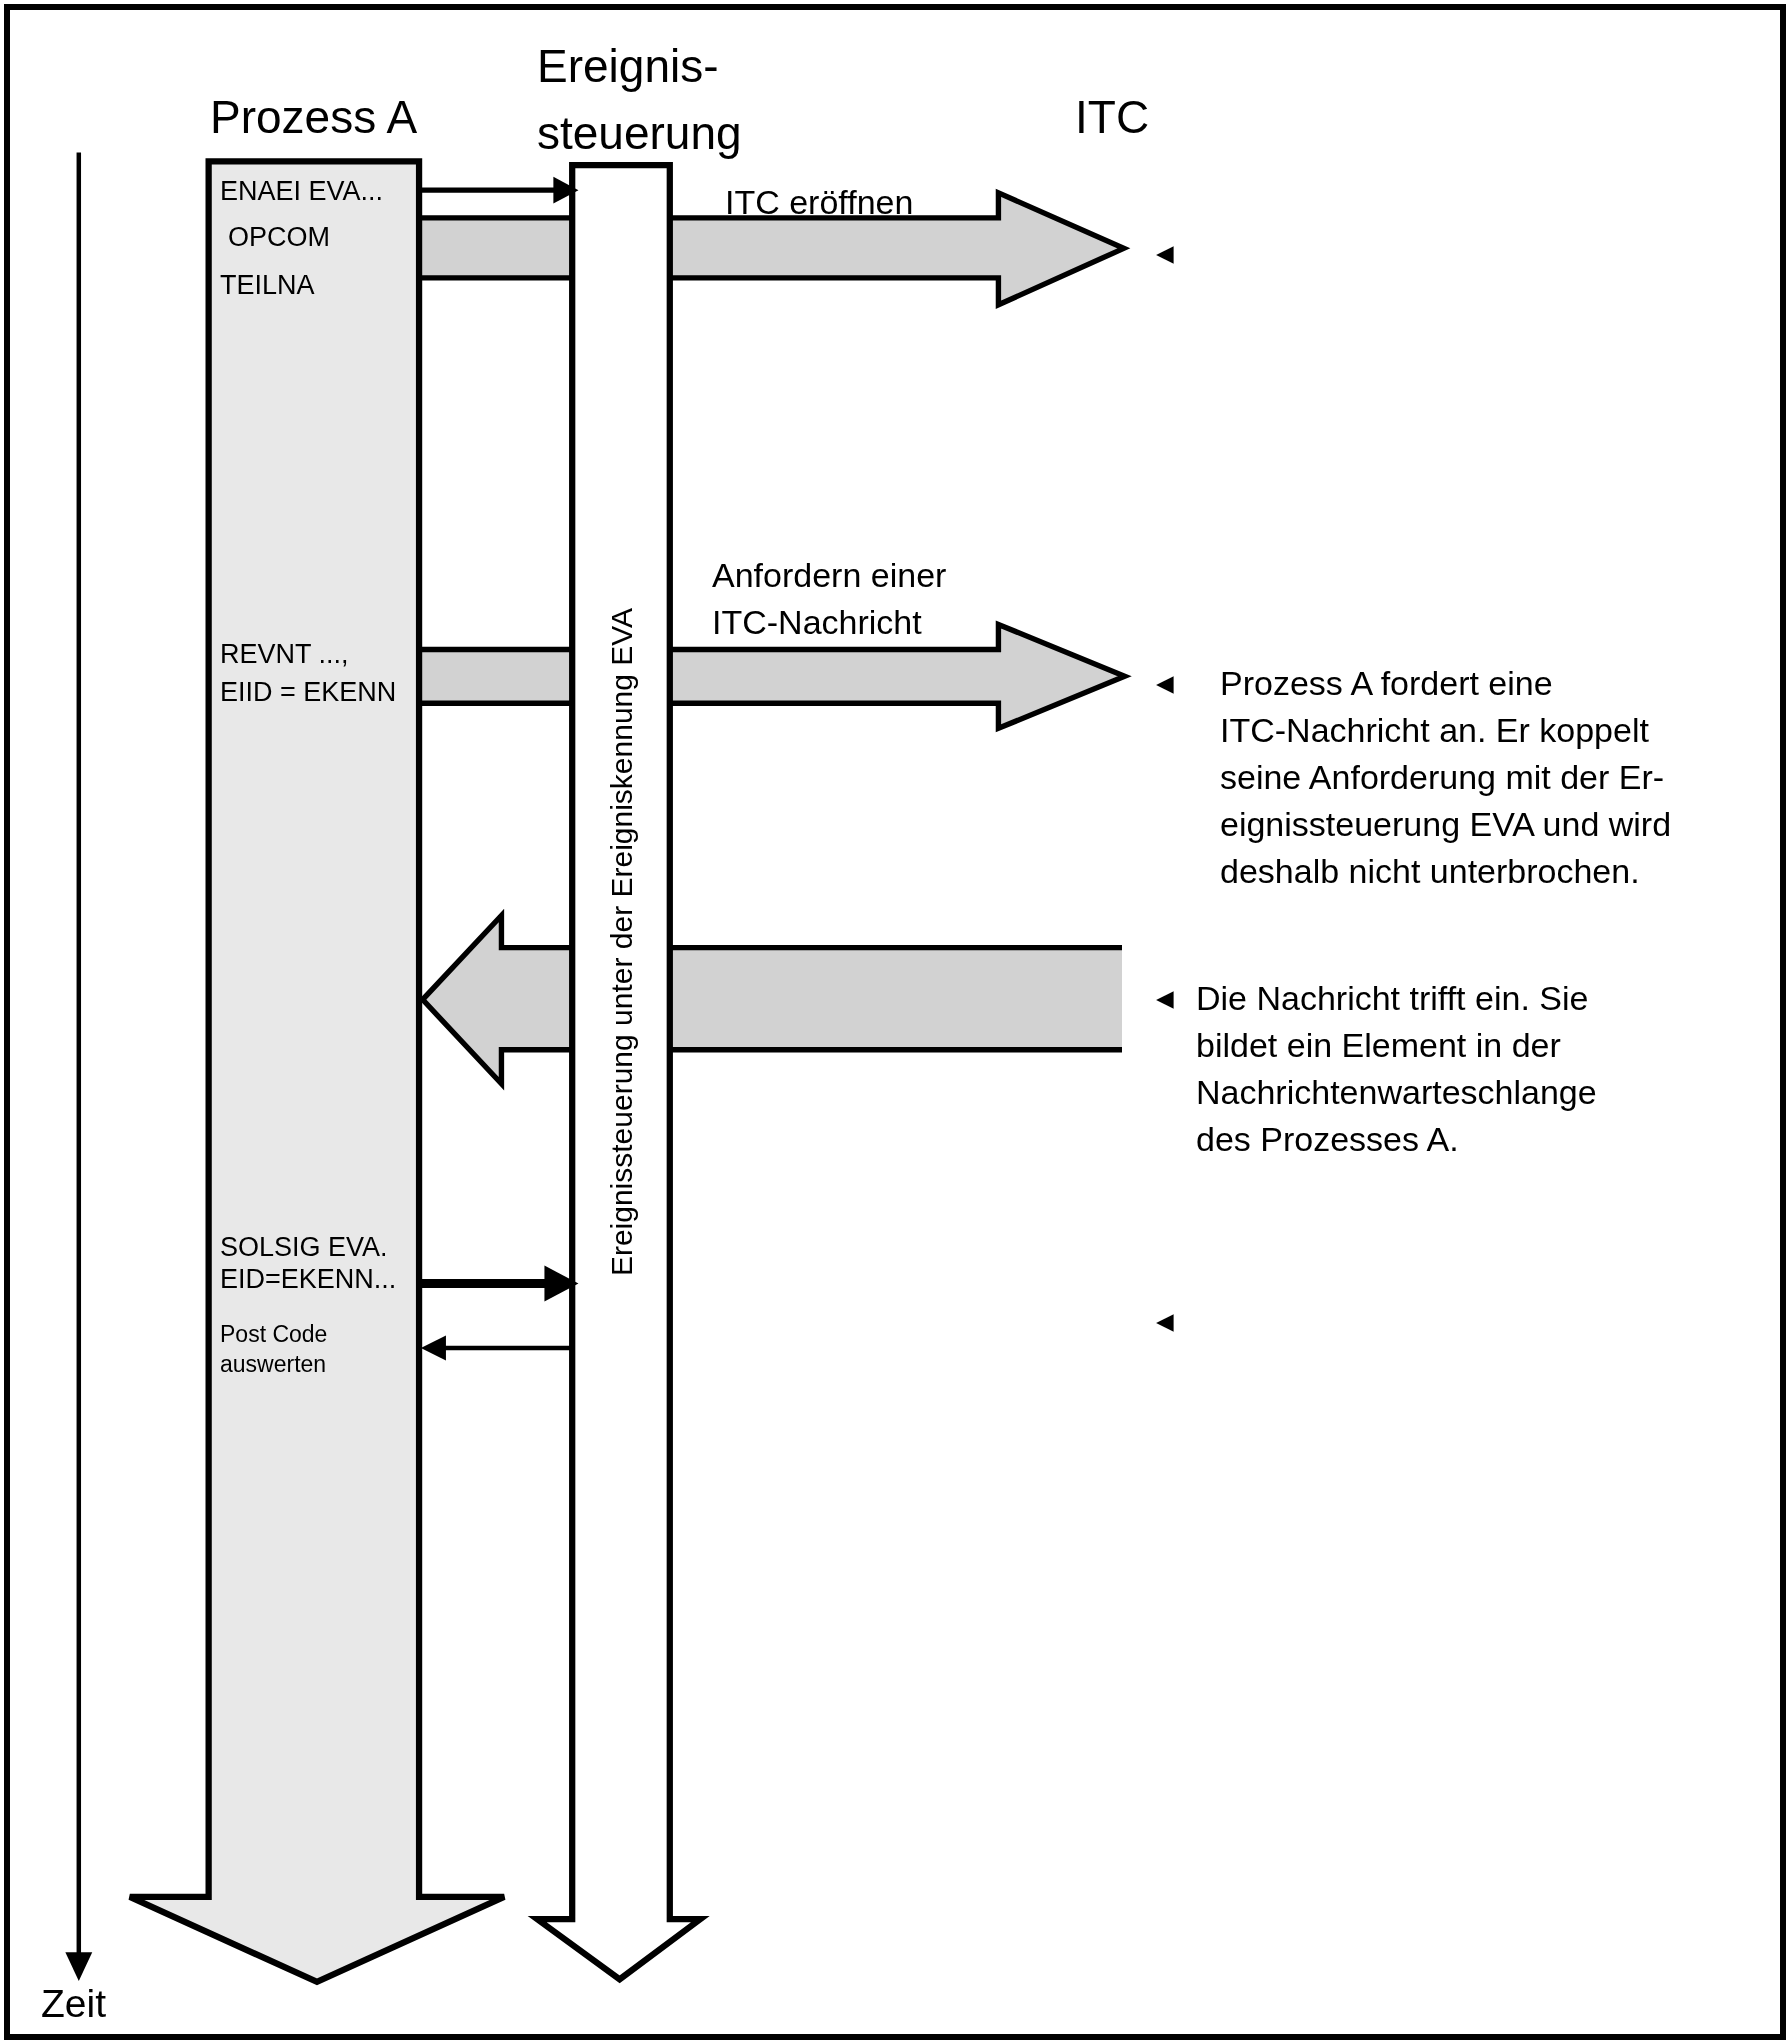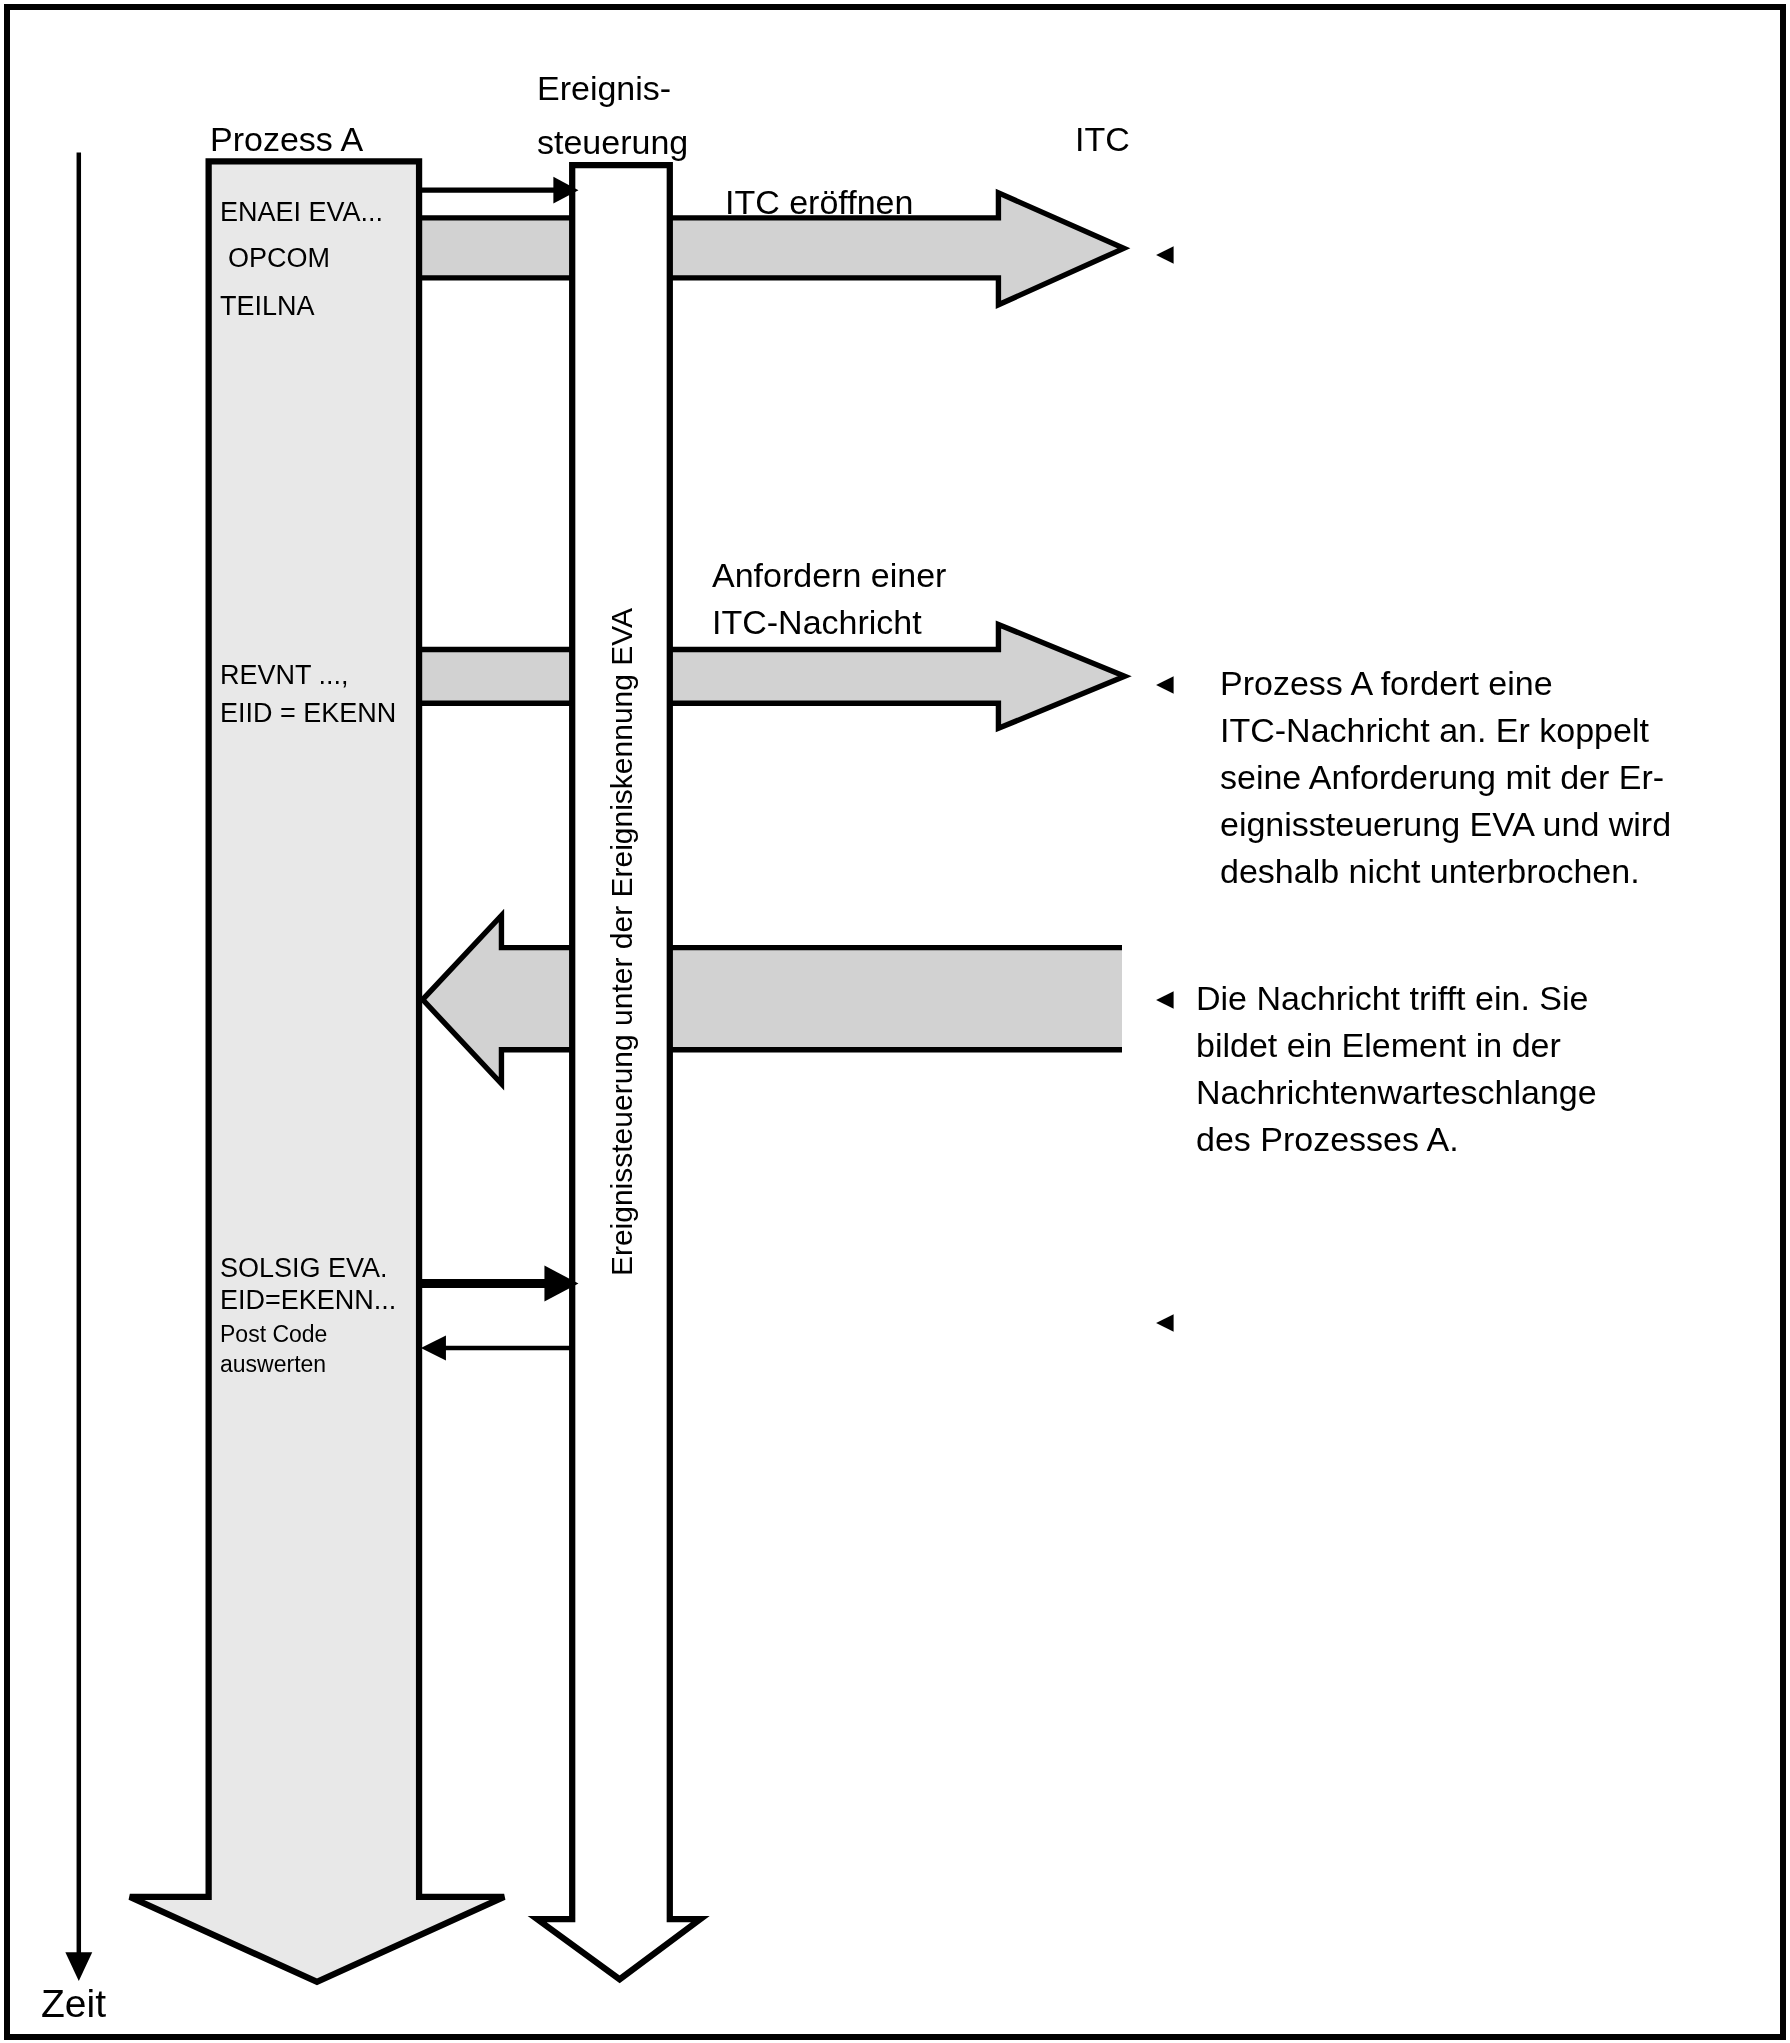--- a/index.html
+++ b/index.html
@@ -12,22 +12,22 @@
     color: #000;
     overflow: hidden;
   }
   #frame {
     position: absolute;
     left: 3.6px; top: 3.6px; right: 3.6px; bottom: 3.6px;
     border: 6.3px solid #000;
     pointer-events: none;
   }
   .txt { position: absolute; white-space: pre-line; }
-  .hdr { font-size: 34px; line-height: 54px; margin-top: 28px; }
-  .call { font-size: 27px; line-height: 32px; margin-top: 21px; }
+  .hdr { font-size: 46px; line-height: 67px; }
+  .call { font-size: 27px; line-height: 32px; }
   .call-small { font-size: 23px; line-height: 29.6px; }
   .arrowlbl { font-size: 34px; line-height: 47px; }
   .ann { font-size: 34px; line-height: 47px; width: 573px; }
   .marker { font-size: 23px; line-height: 47px; }
   .zeit { font-size: 39px; line-height: 45px; }
   .vlabel {
     position: absolute;
     left: 622px; top: 942px;
     width: 0; height: 0;
     display: flex; align-items: center; justify-content: center;

